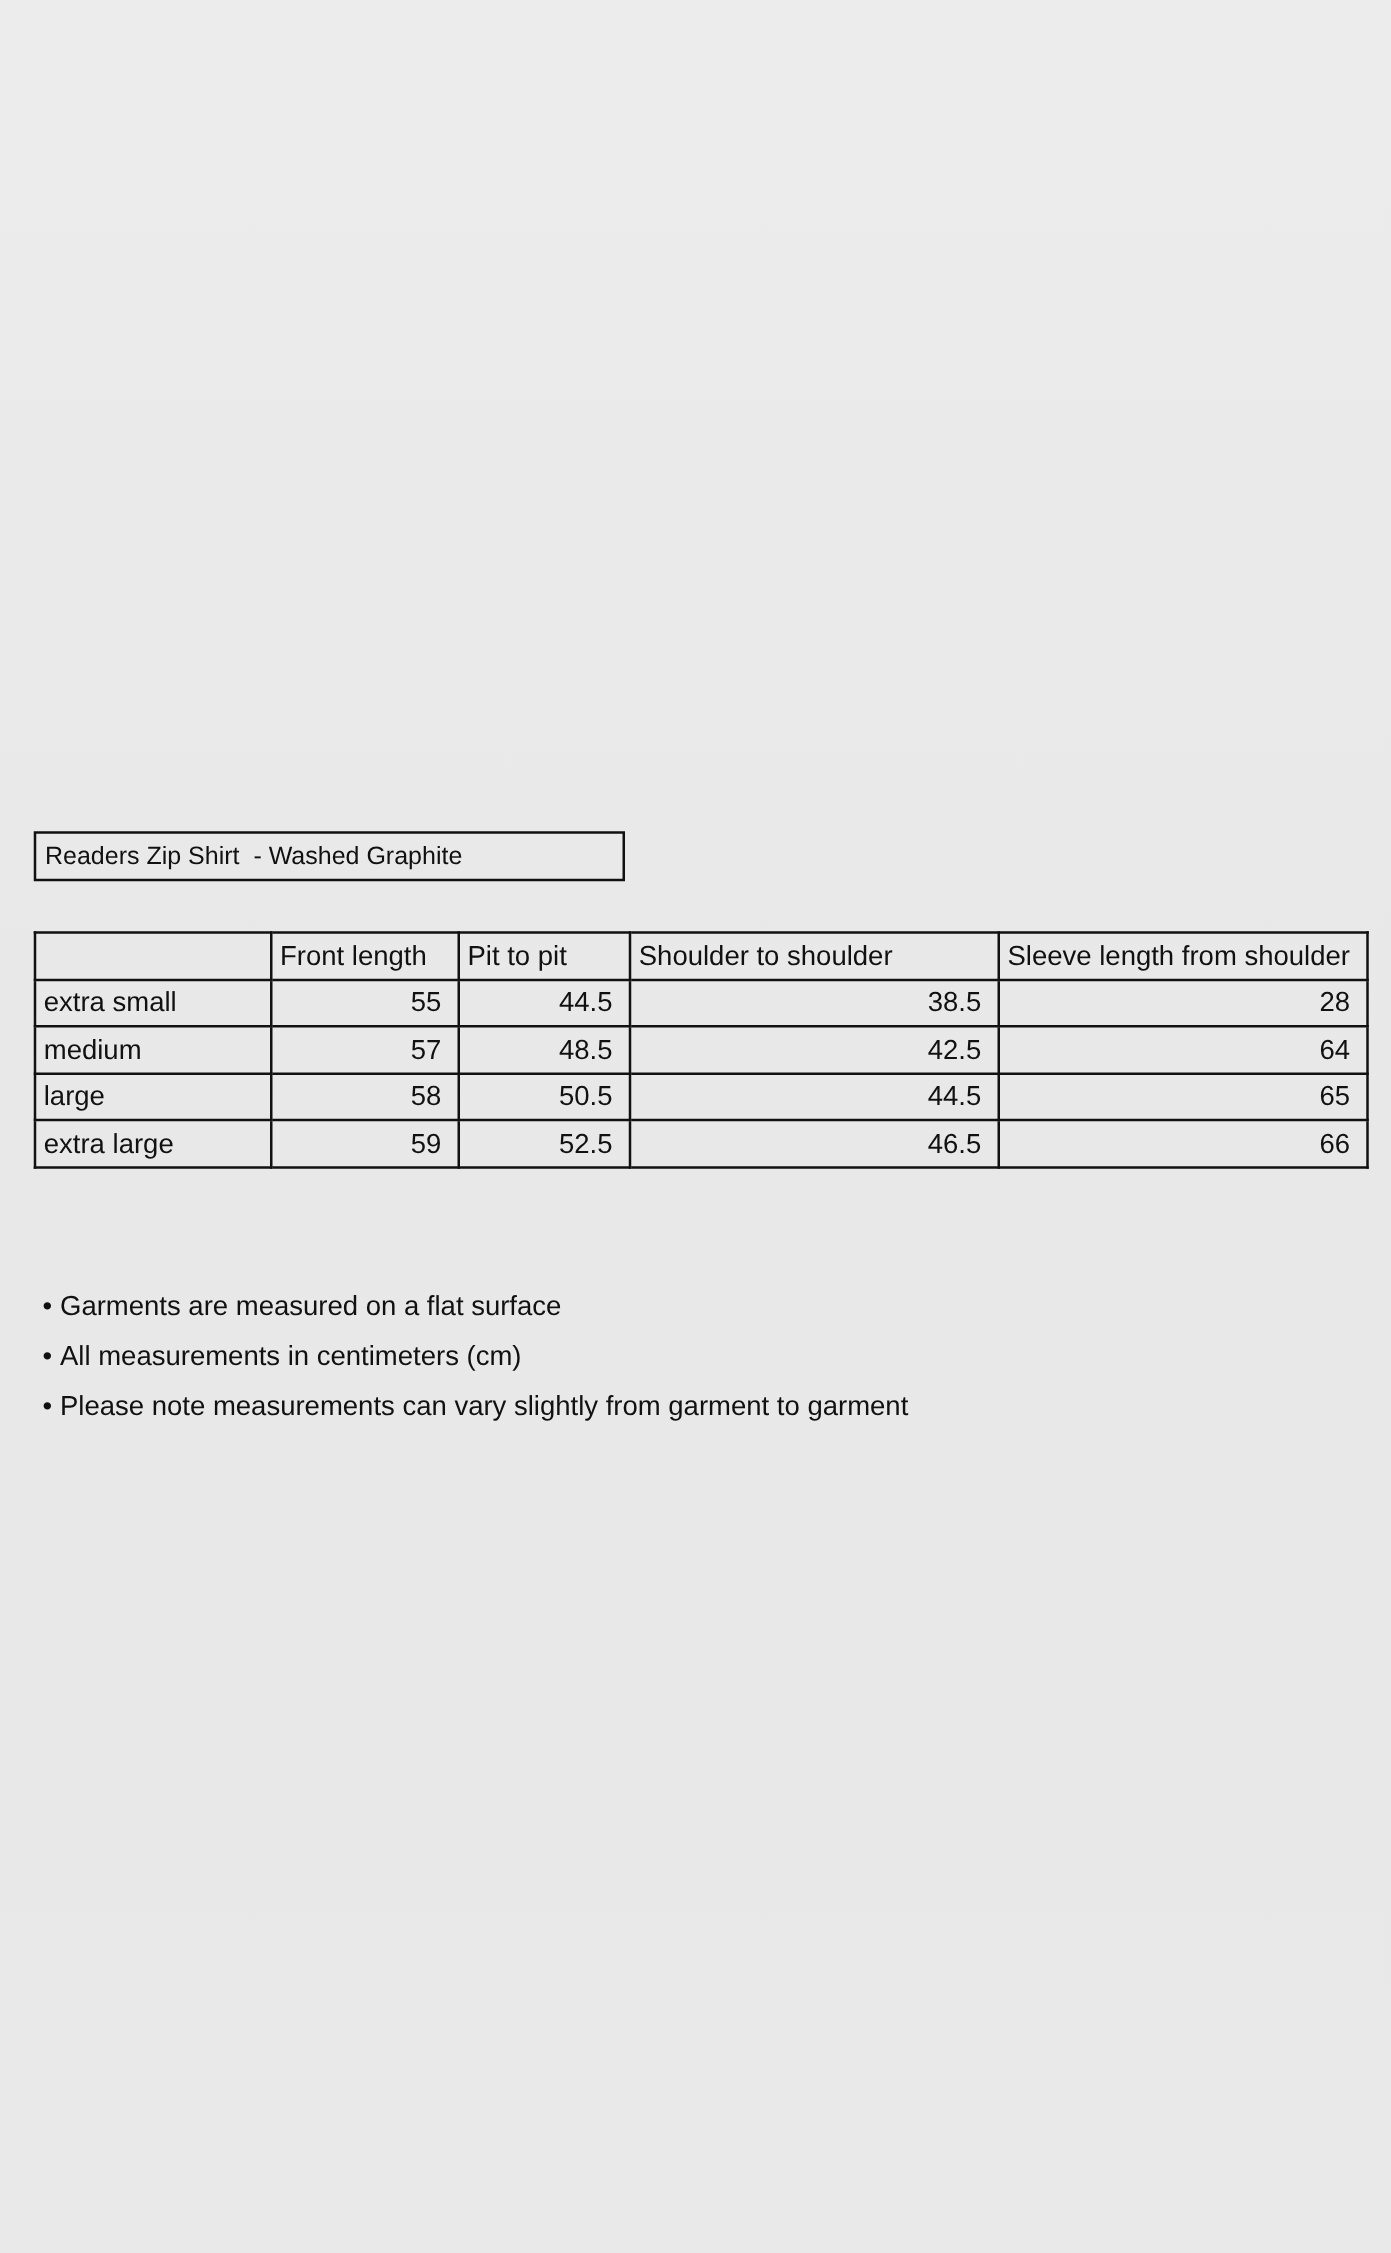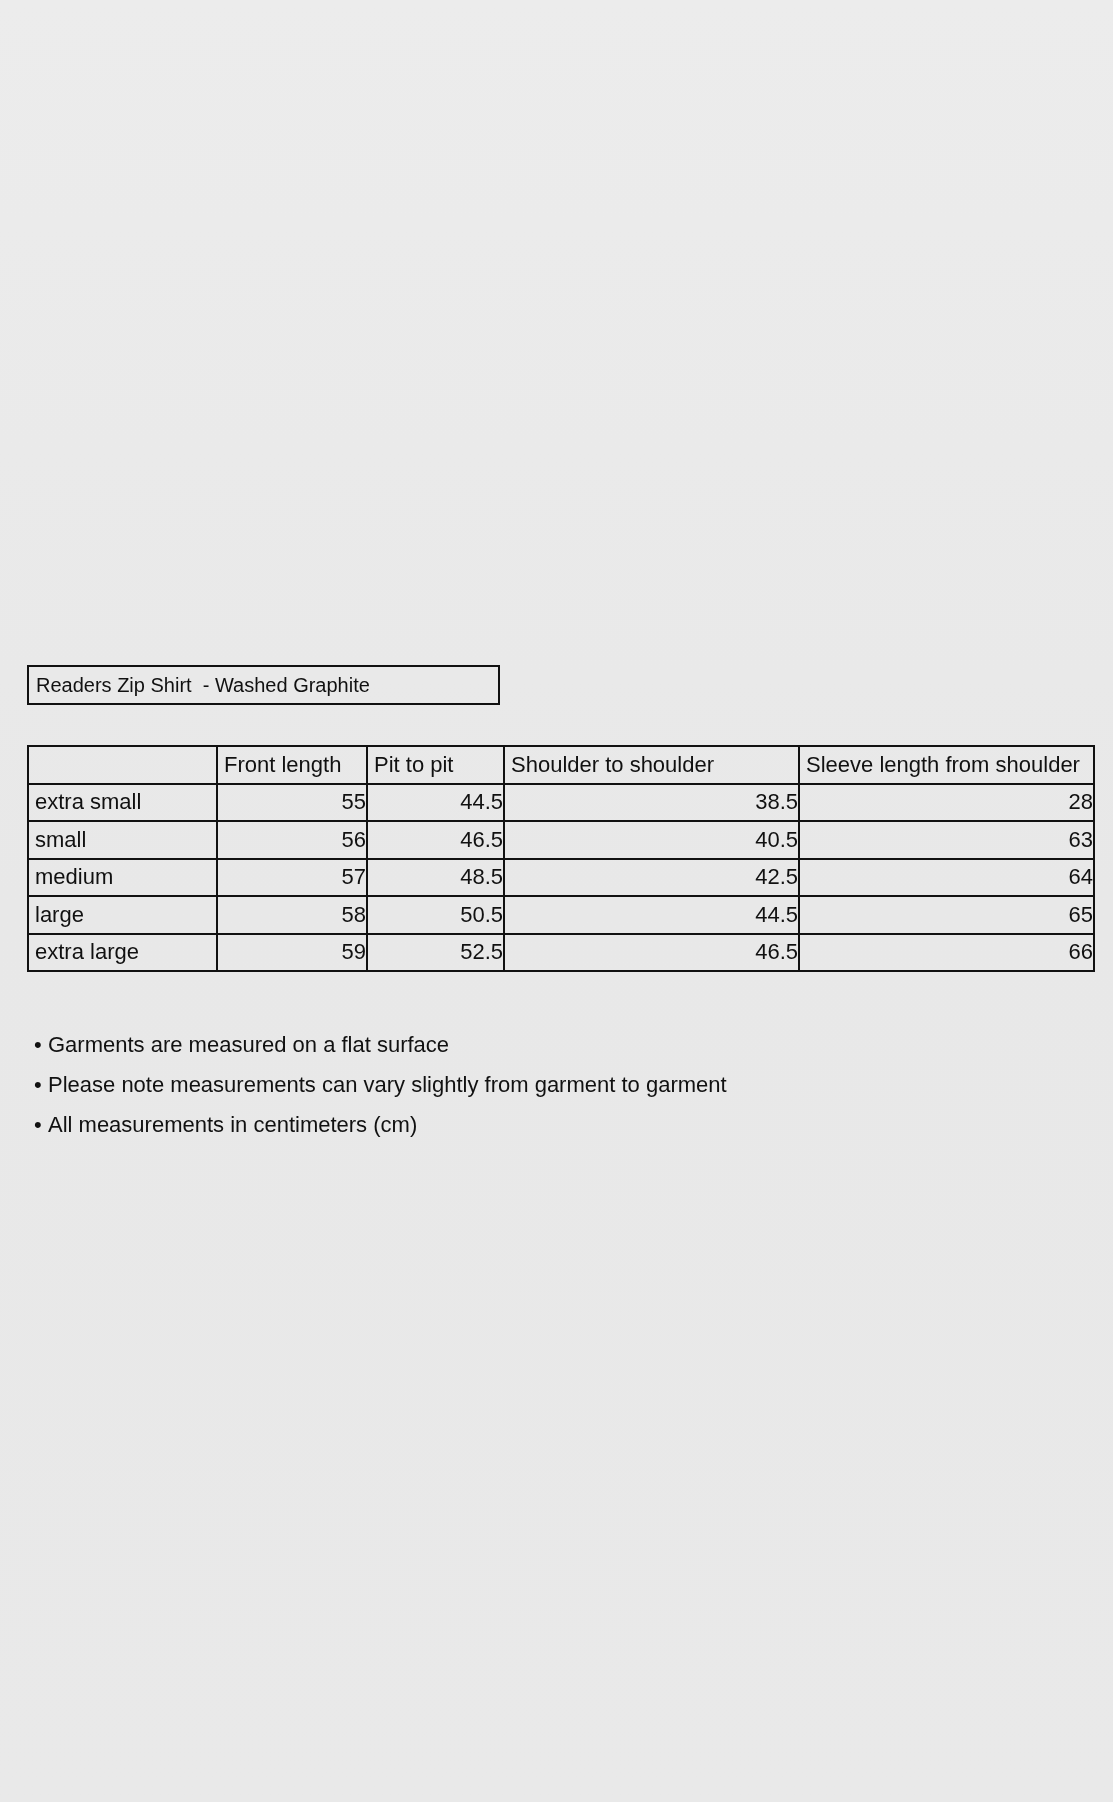--- a/index.html
+++ b/index.html
@@ -39,21 +39,21 @@
     }
     table.size-table td, table.size-table th {
       border: 2px solid #111;
       height: 35.5px;
       padding: 0 4px 0 6px;
       font-weight: normal;
       white-space: nowrap;
       vertical-align: middle;
     }
     table.size-table th { text-align: left; }
-    table.size-table td.num { text-align: right; padding-right: 0; }
+    table.size-table td.num { text-align: right; padding-right: 13px; }
     table.size-table td.label { text-align: left; }
     .c0 { width: 177px; }
     .c1 { width: 138px; }
     .c2 { width: 125px; }
     .c3 { width: 283px; }
     .c4 { width: 283px; margin-left: 16px; }
     .notes {
       position: absolute;
       left: 34px;
       top: 1028px;
@@ -89,27 +89,20 @@
   </thead>
   <tbody>
     <tr>
       <td class="label">extra small</td>
       <td class="num">55</td>
       <td class="num">44.5</td>
       <td class="num">38.5</td>
       <td class="num">28</td>
     </tr>
     <tr>
-      <td class="label">small</td>
-      <td class="num">56</td>
-      <td class="num">46.5</td>
-      <td class="num">40.5</td>
-      <td class="num">63</td>
-    </tr>
-    <tr>
       <td class="label">medium</td>
       <td class="num">57</td>
       <td class="num">48.5</td>
       <td class="num">42.5</td>
       <td class="num">64</td>
     </tr>
     <tr>
       <td class="label">large</td>
       <td class="num">58</td>
       <td class="num">50.5</td>
@@ -124,18 +117,18 @@
       <td class="num">66</td>
     </tr>
   </tbody>
 </table>
 
 <ul class="notes">
   <li>
     <span class="bullet">•</span><span>Garments are measured on a flat surface</span>
   </li>
   <li>
-    <span class="bullet">•</span><span>Please note measurements can vary slightly from garment to garment</span>
+    <span class="bullet">•</span><span>All measurements in centimeters (cm)</span>
   </li>
   <li>
-    <span class="bullet">•</span><span>All measurements in centimeters (cm)</span>
+    <span class="bullet">•</span><span>Please note measurements can vary slightly from garment to garment</span>
   </li>
 </ul>
 
 </body></html>

